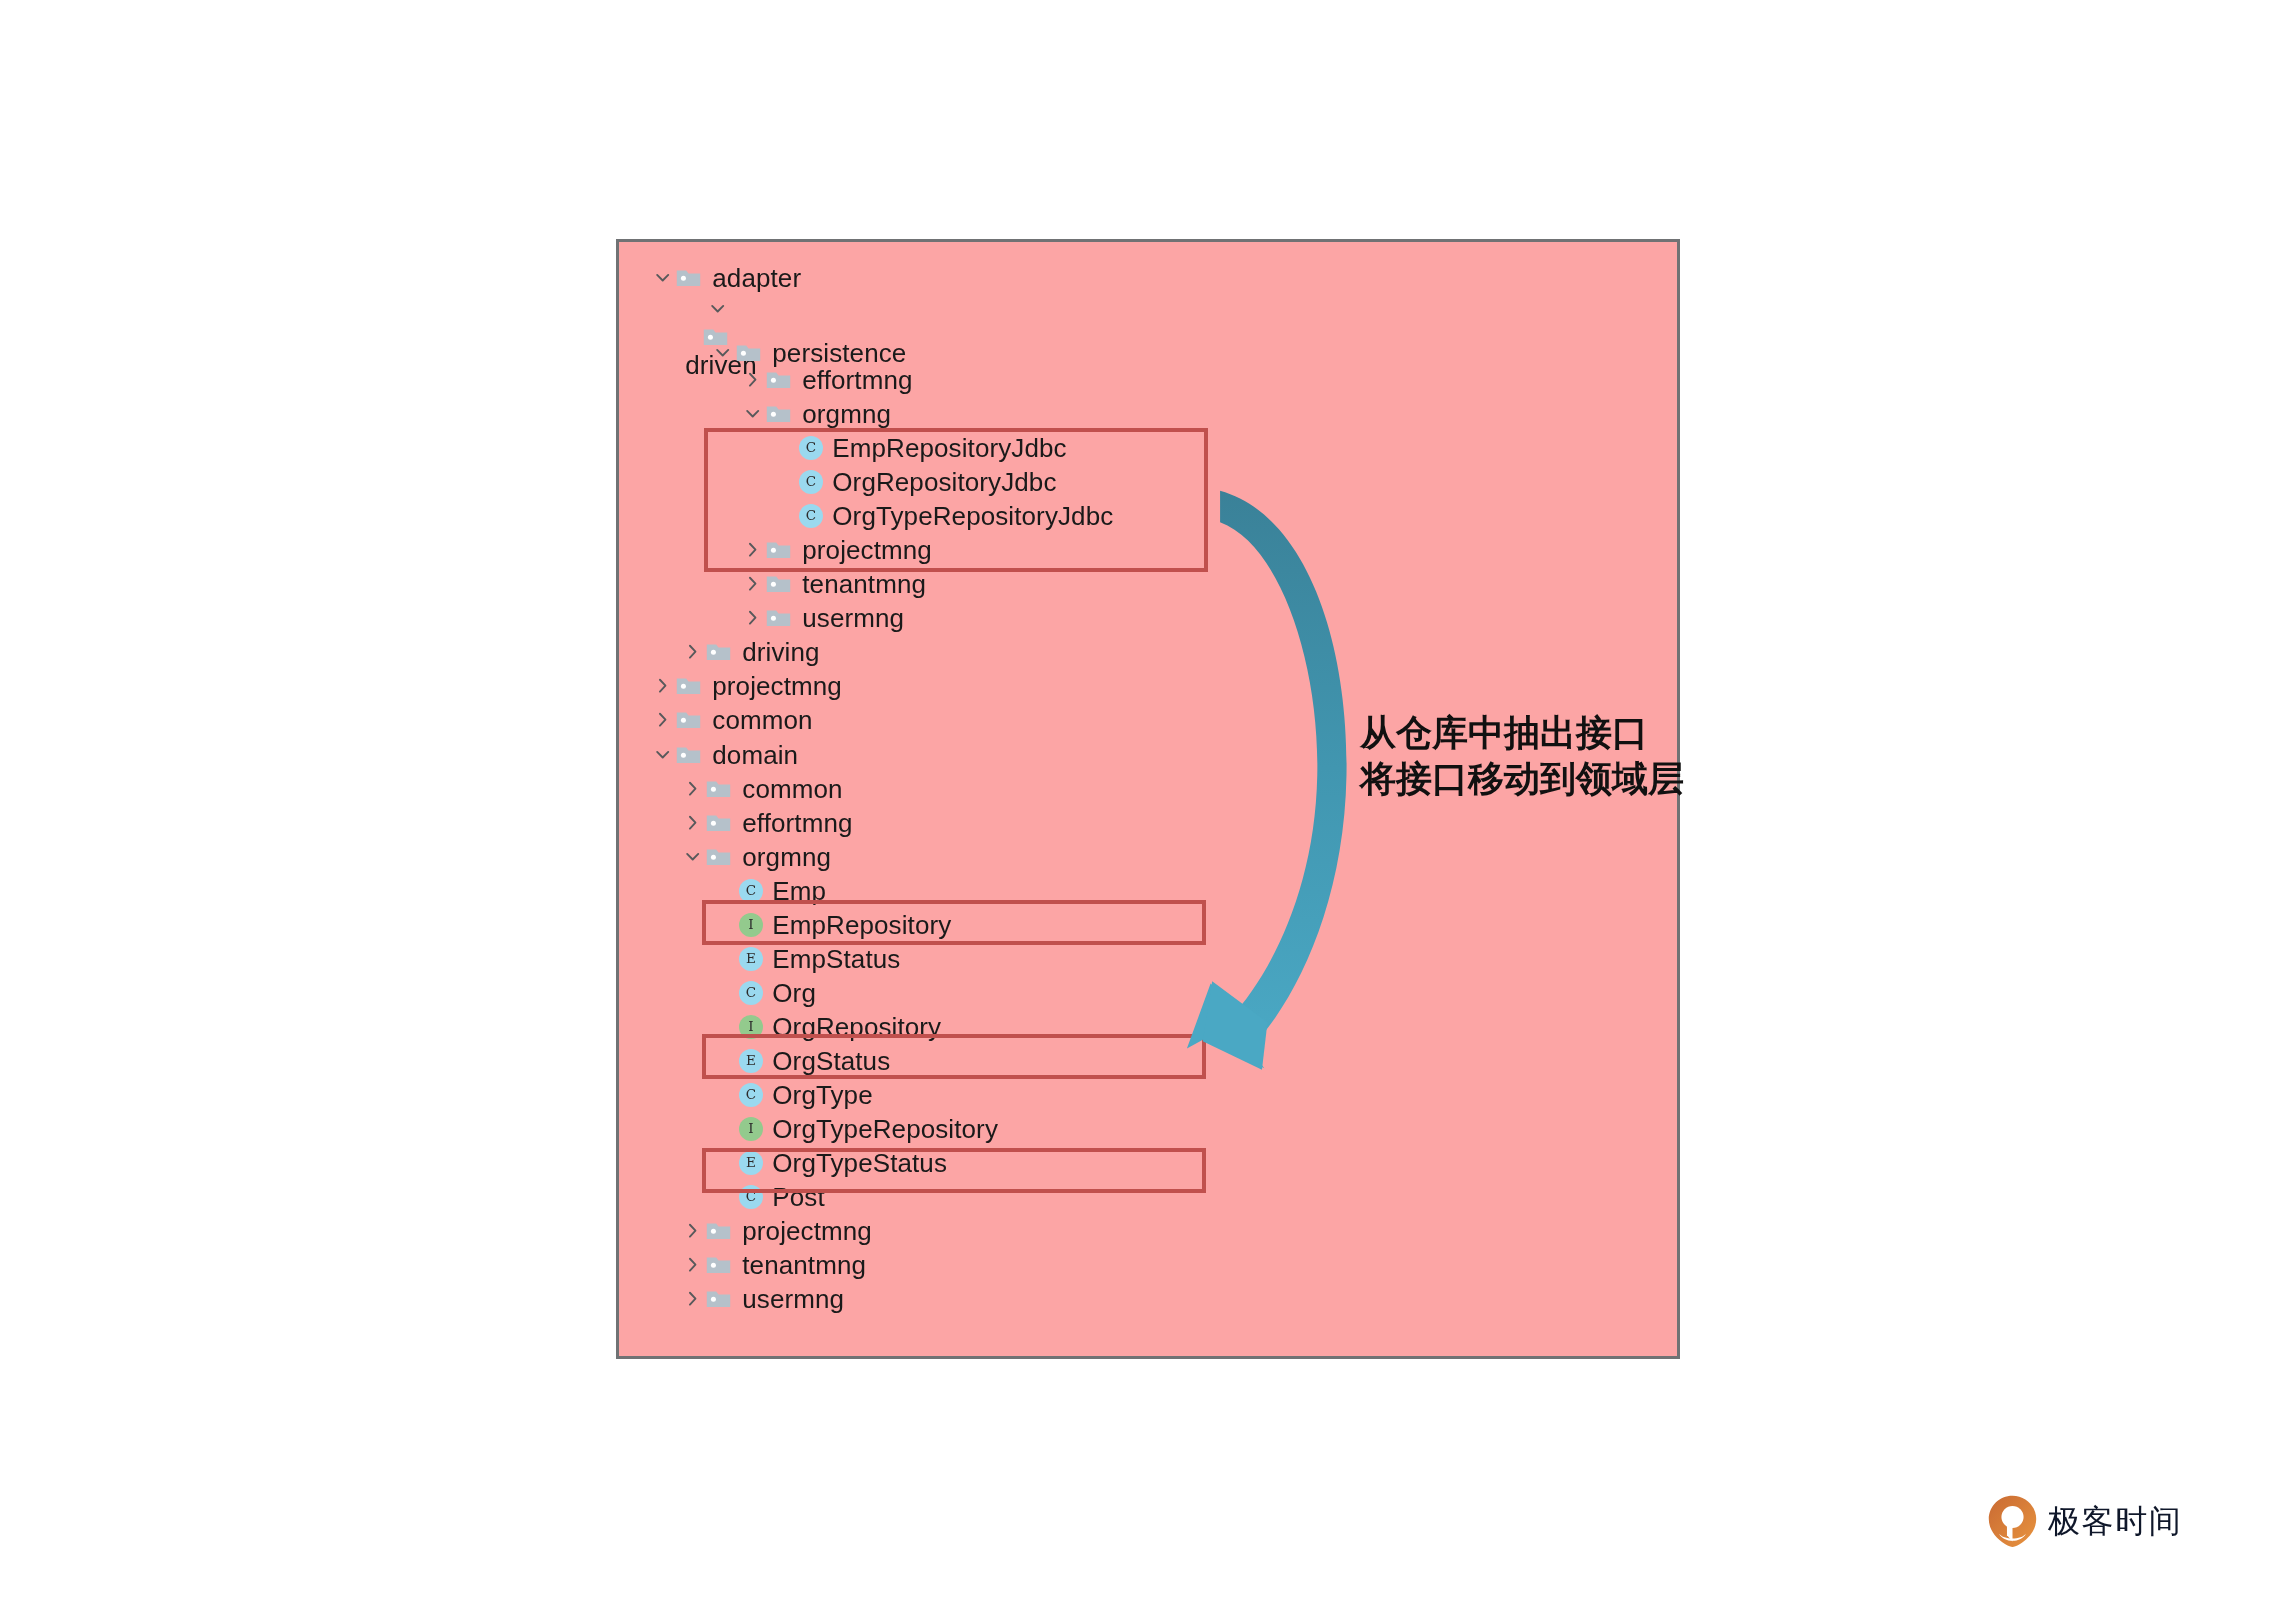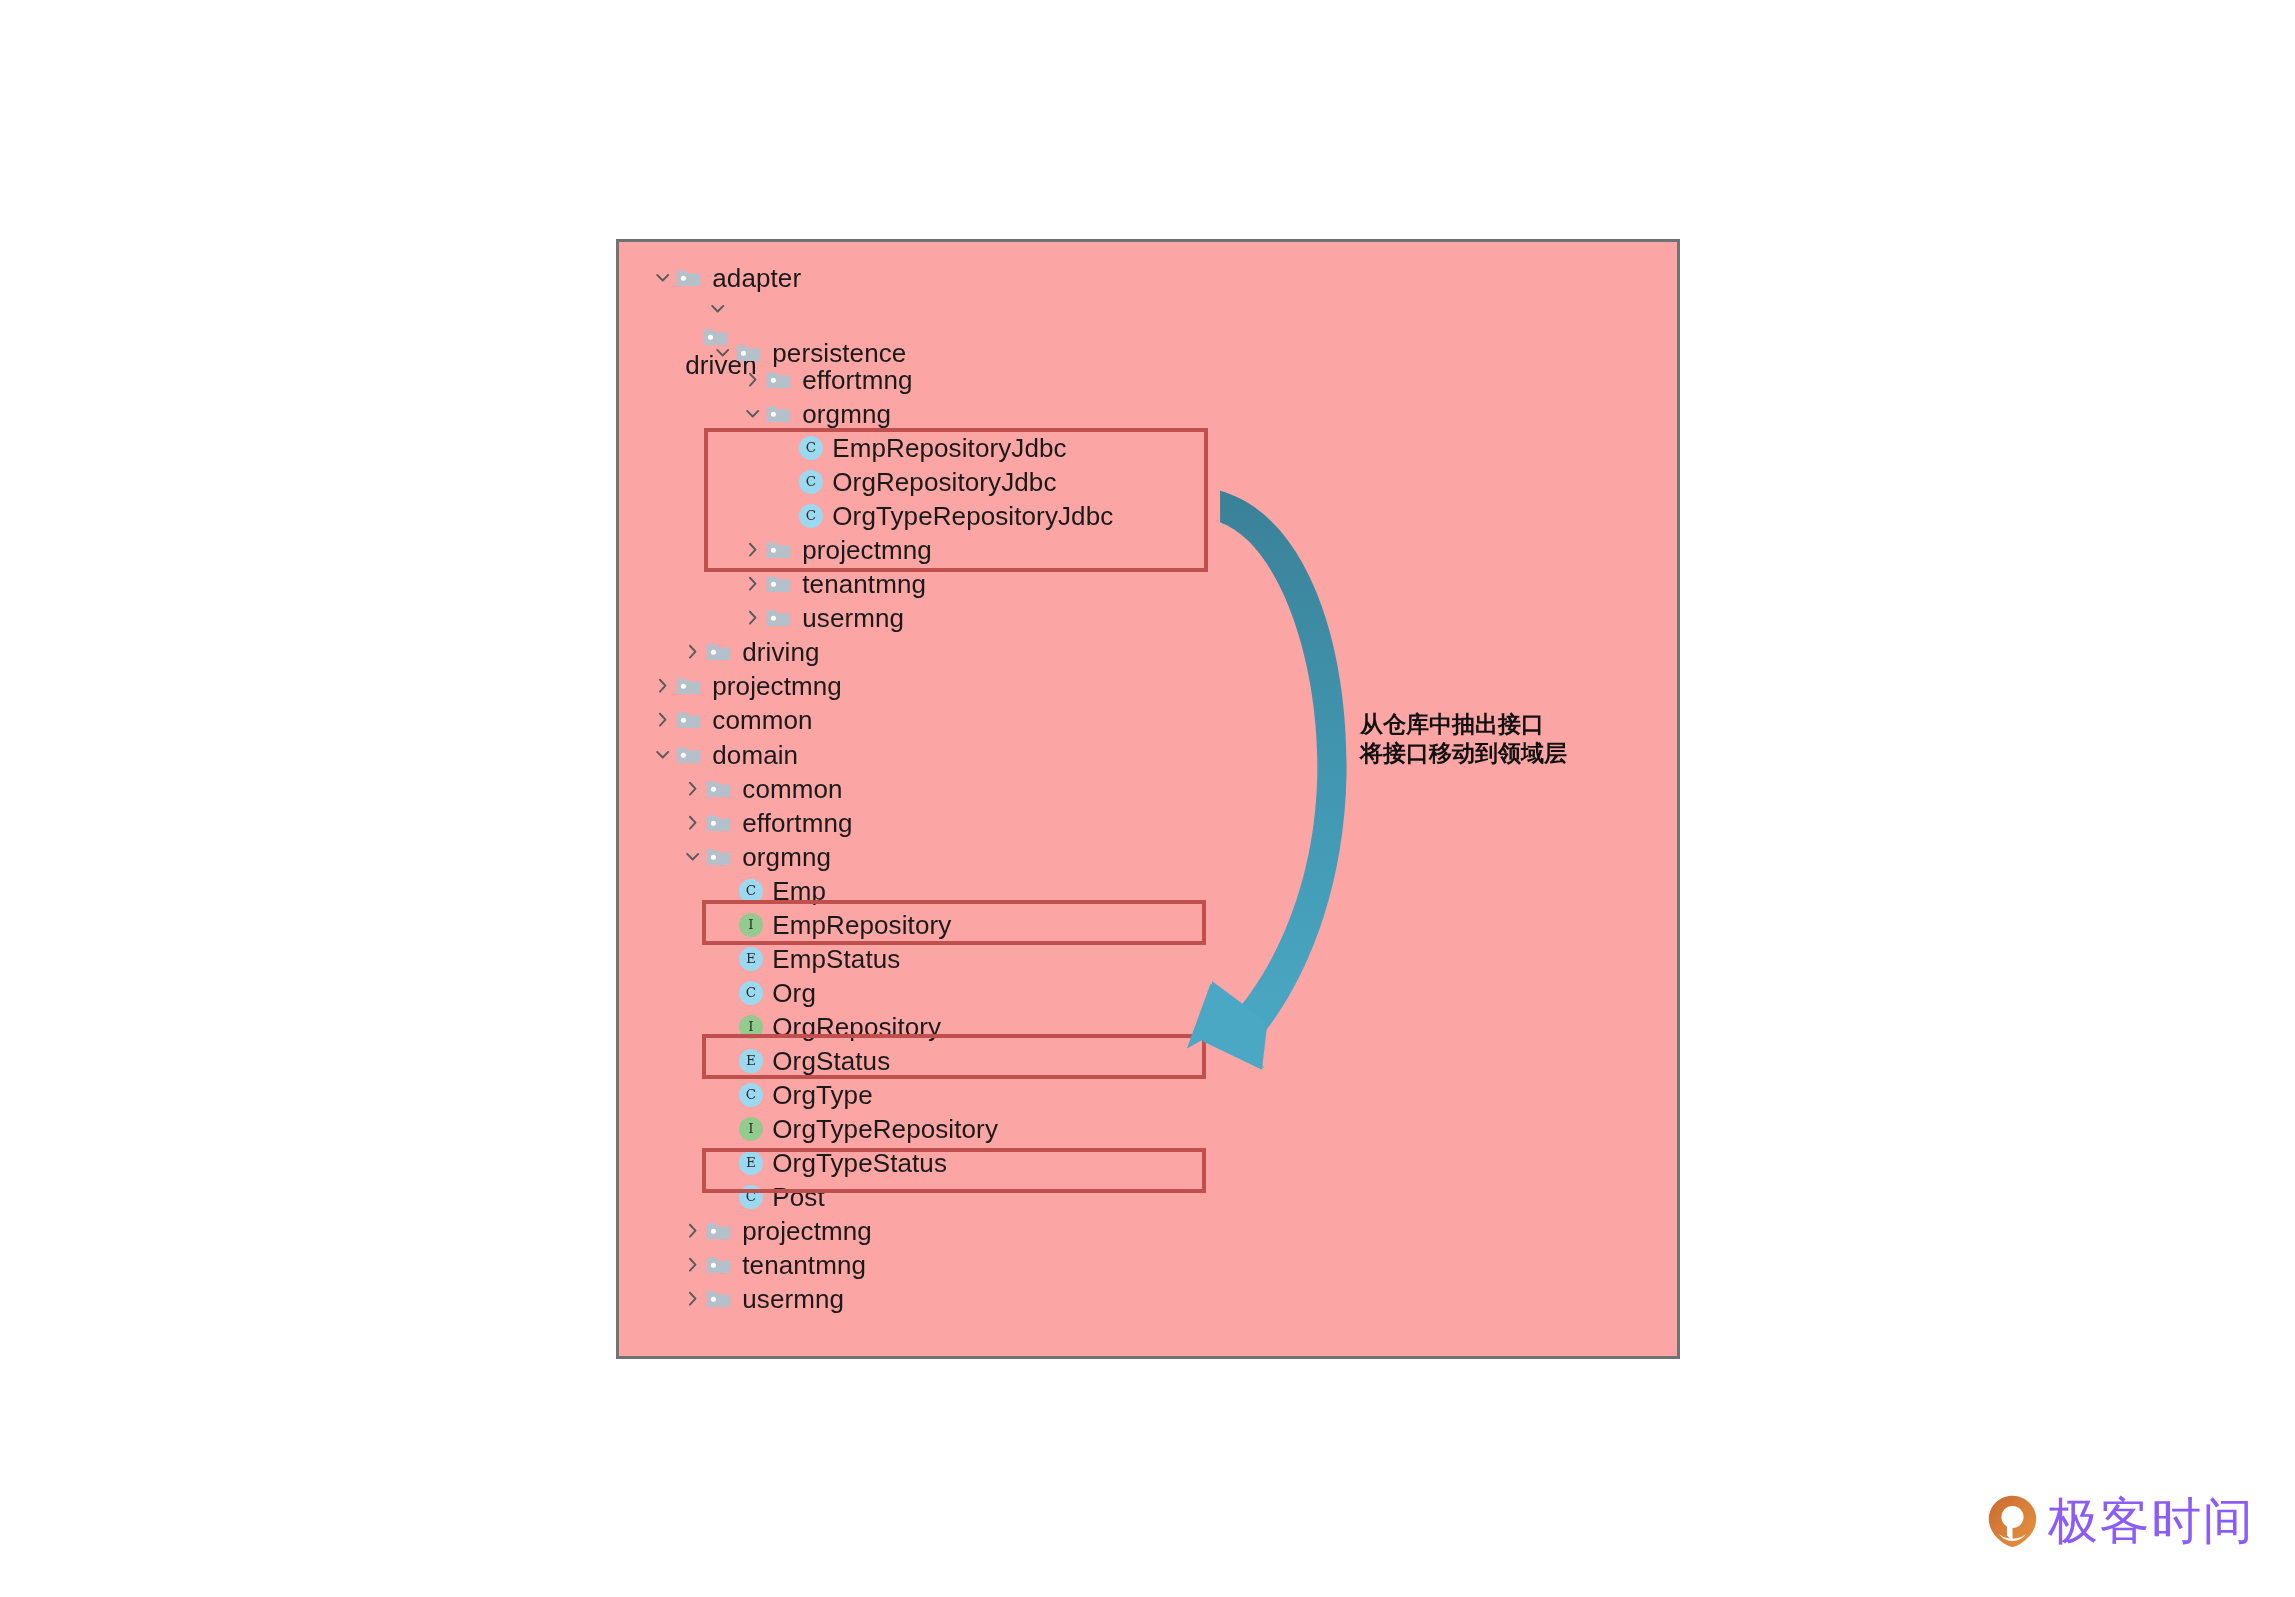--- a/index.html
+++ b/index.html
@@ -106,42 +106,42 @@
     width: 237px;
     height: 633px;
     pointer-events: none;
   }
 
   
   #annotation {
     position: absolute;
     left: 1360px;
     top: 710px;
-    font-size: 23px;
+    font-size: 36px;
     line-height: 1.28;
     color: #111111;
     font-family: "DejaVu Sans", "Liberation Sans", sans-serif;
     font-weight: 600;
     white-space: nowrap;
   }
   #annotation div { display: block; }
 
   
   #brand-logo {
     position: absolute;
     left: 1988px;
     top: 1494px;
     display: flex;
     align-items: center;
     gap: 11px;
   }
   #brand-mark { width: 49px; height: 54px; flex: 0 0 49px; }
   #brand-text {
-    font-size: 50px;
-    color: #8b5cf6;
+    font-size: 32px;
+    color: #0f172a;
     font-family: "DejaVu Sans", "Liberation Sans", sans-serif;
     letter-spacing: 1.6px;
     line-height: 1;
   }
 </style>
 </head>
 <body>
 
 <div id="diagram-frame">
 

